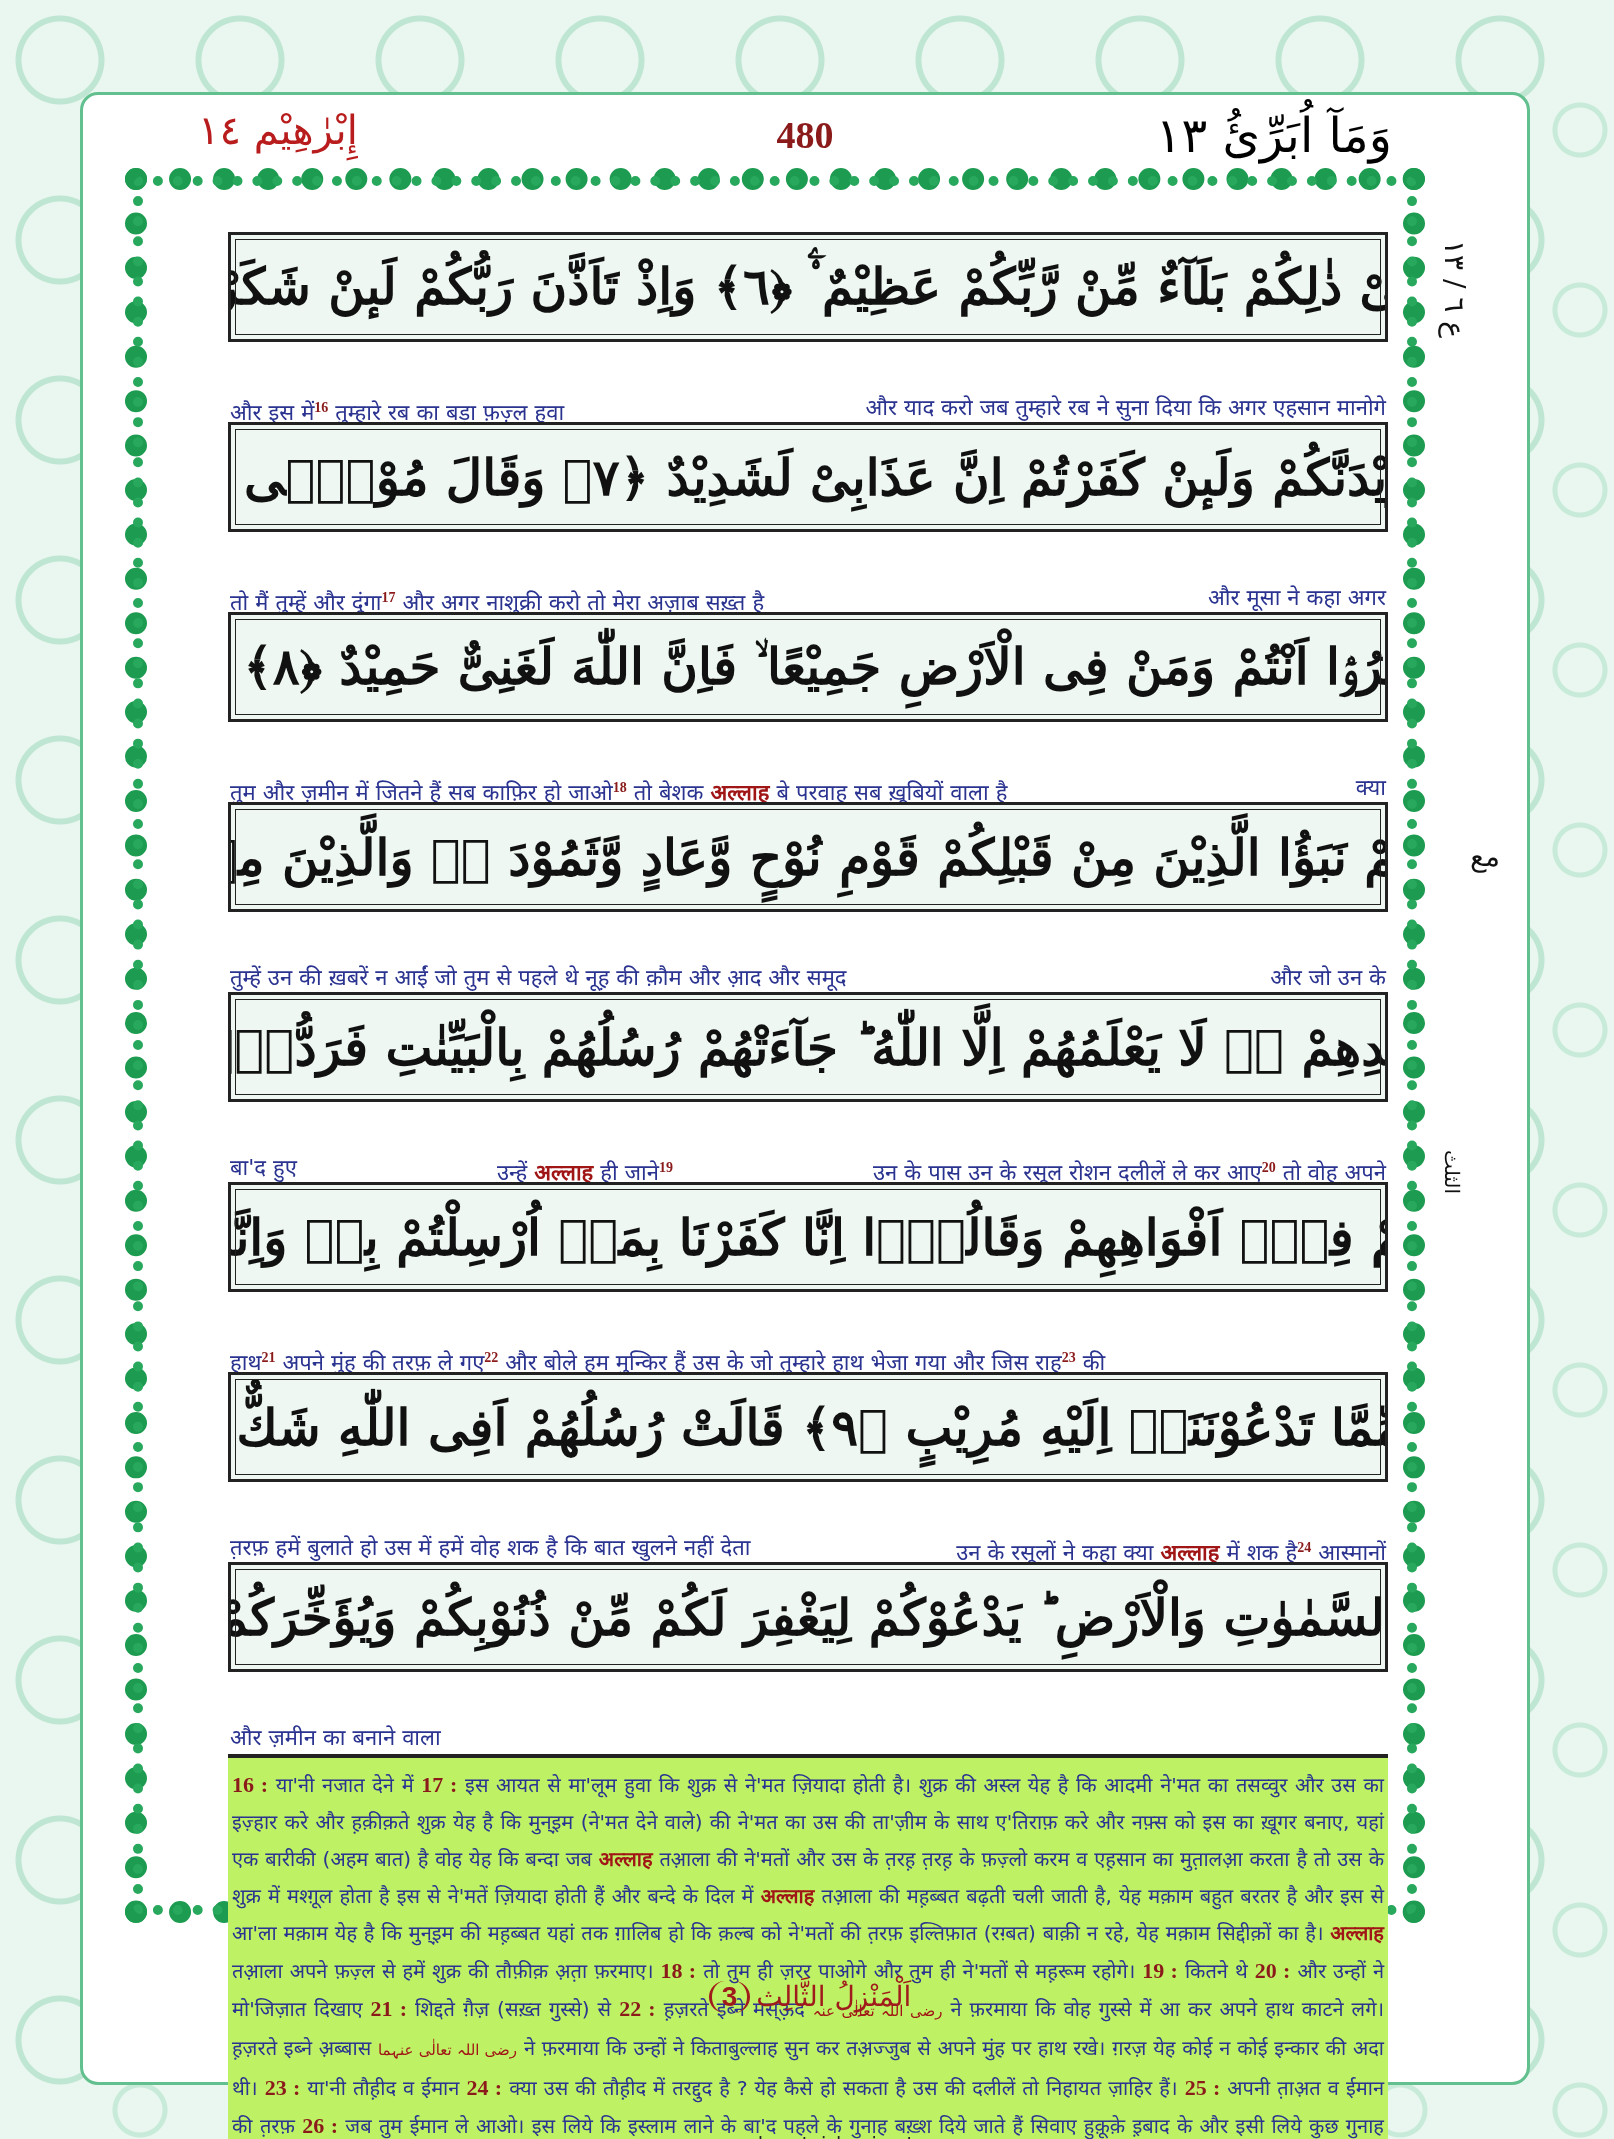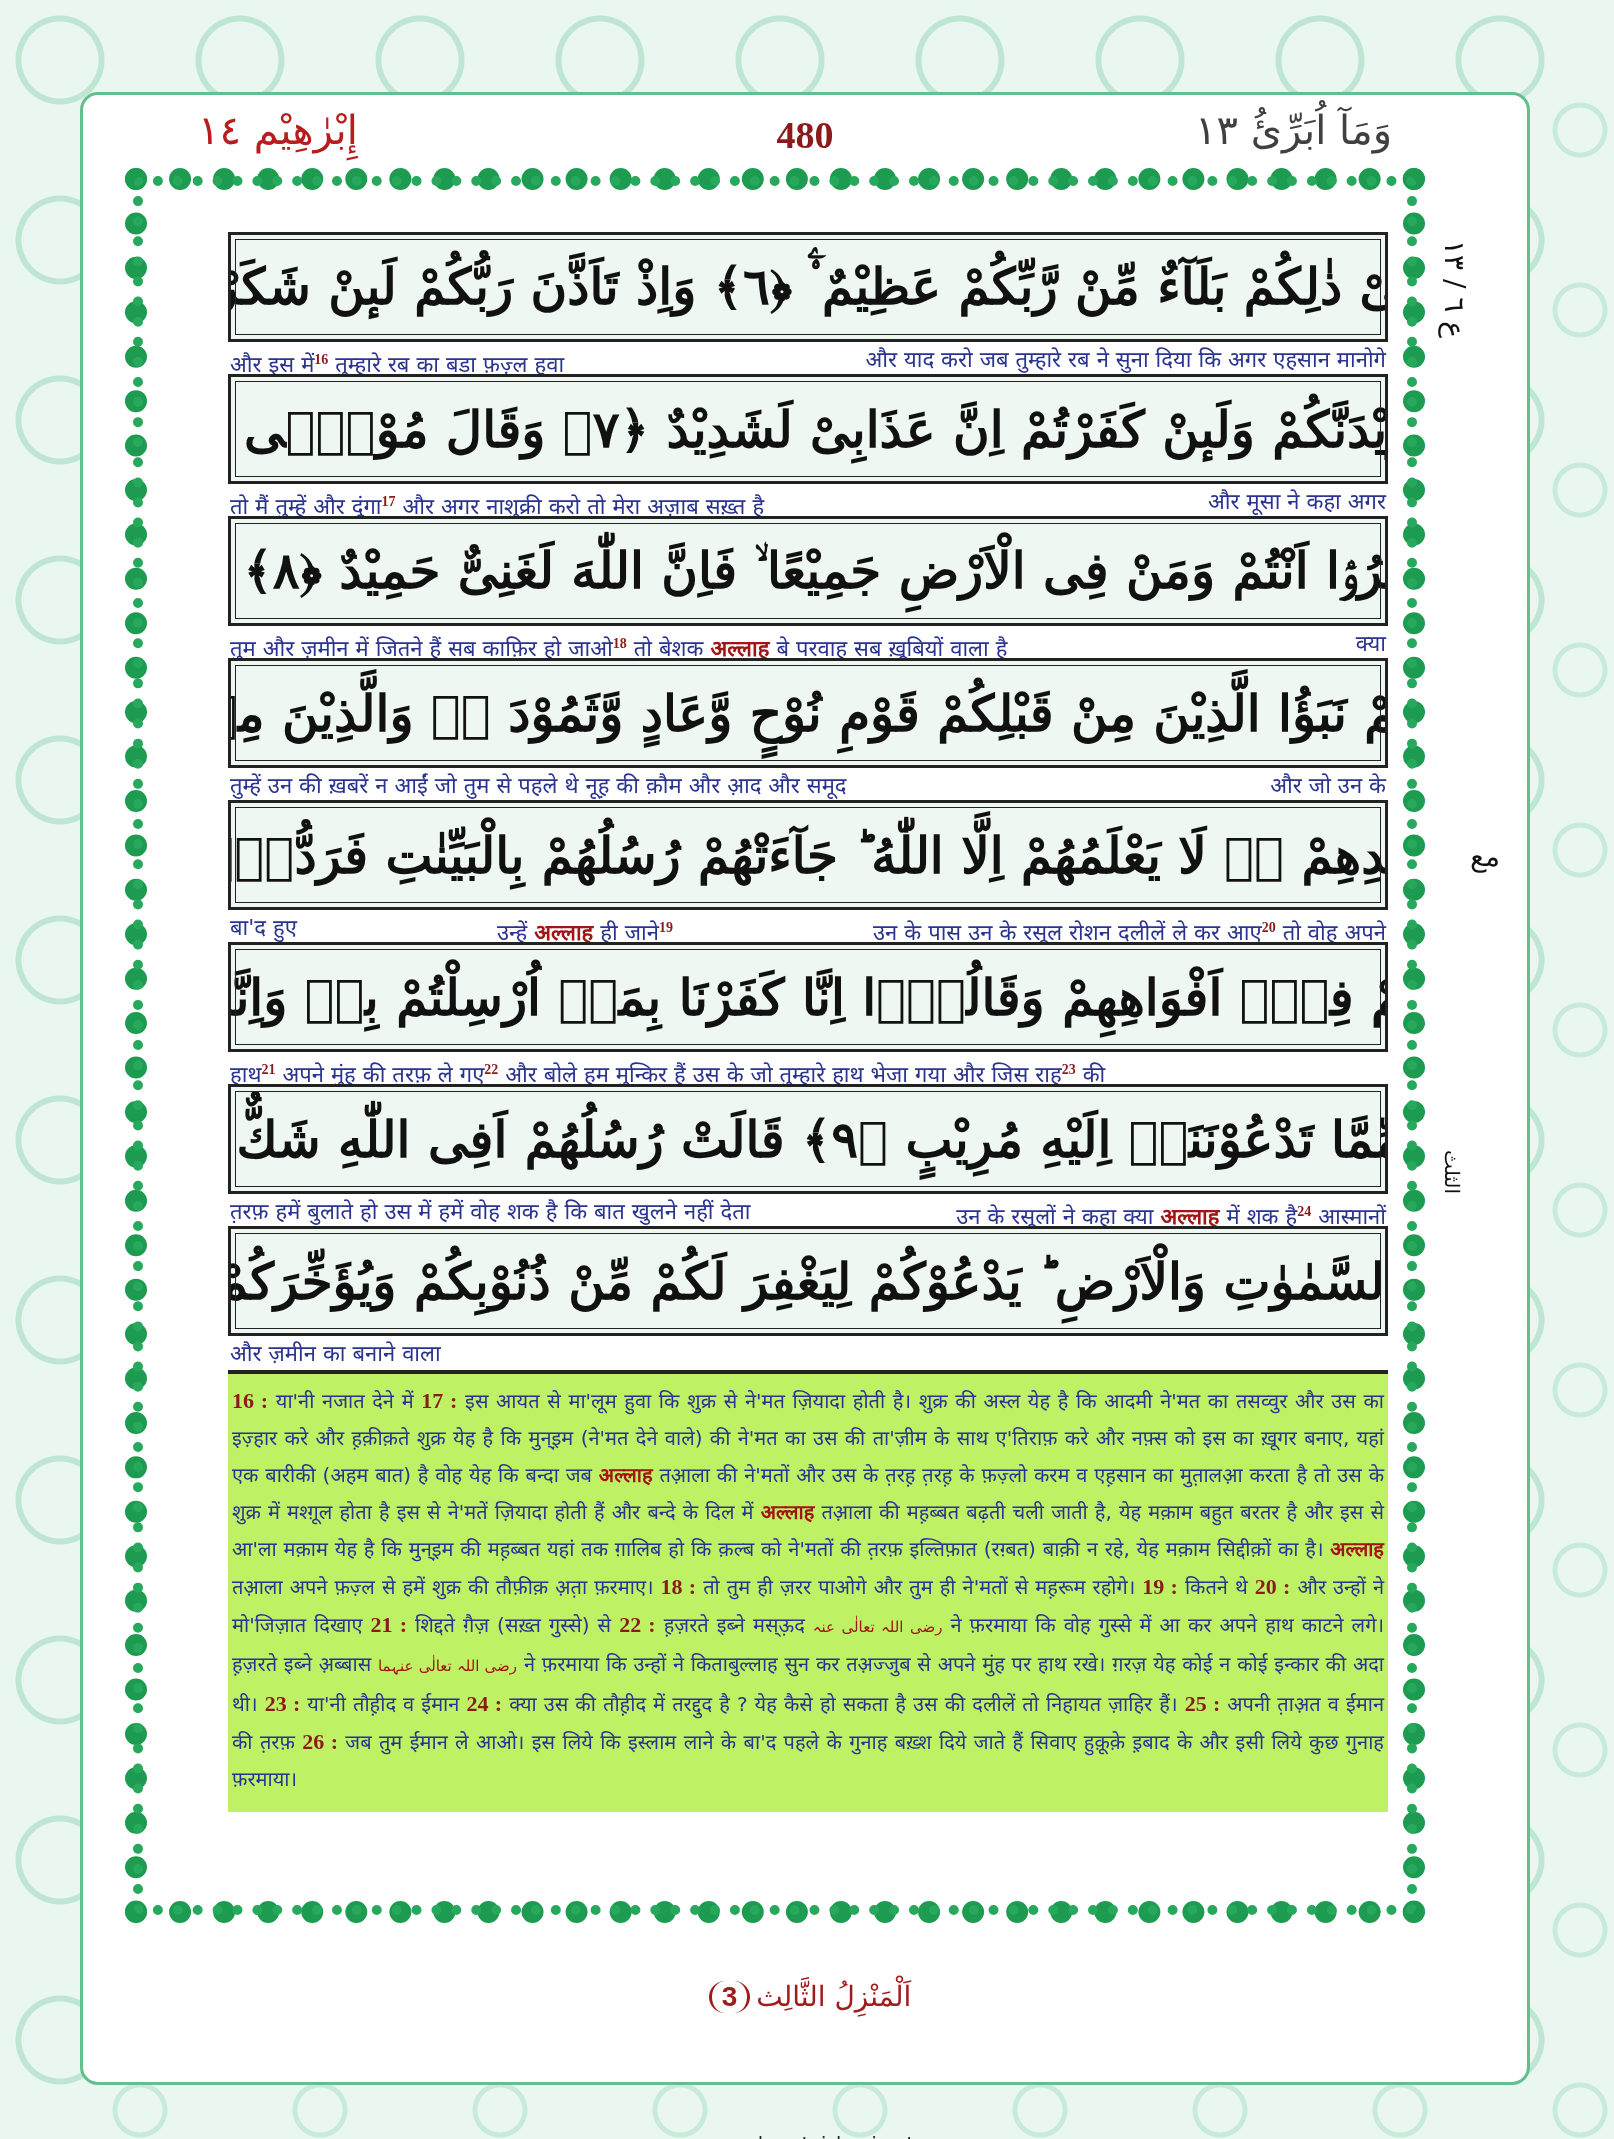--- a/index.html
+++ b/index.html
@@ -24,21 +24,21 @@
   .hdr-left {
     position: absolute; left: 115px; top: 12px; font-family: "DejaVu Serif", serif;
     font-size: 40px; color: #b91c1c; direction: rtl;
   }
   .hdr-center {
     position: absolute; left: 0; right: 0; top: 18px; text-align: center;
     font-family: "Liberation Serif", serif; font-weight: bold; font-size: 38px; color: #8b1a1a;
   }
   .hdr-right {
     position: absolute; right: 135px; top: 12px; font-family: "DejaVu Serif", serif;
-    font-size: 40px; color: #404040; direction: rtl;
+    font-size: 48px; color: #000000; direction: rtl;
   }
   
   .orn-frame {
     position: absolute; left: 125px; top: 168px; width: 1300px; height: 1755px;
     border: 22px dotted #1d9b50; box-sizing: border-box; border-radius: 8px;
   }
   .orn-frame::before {
     content: ""; position: absolute; inset: -14px; border: 10px dotted #28a85d; border-radius: 10px;
   }
   .content {
@@ -47,21 +47,21 @@
   .ar-box {
     height: 110px; border: 3px solid #222; background: #eef7f1;
     box-sizing: border-box; display: flex; align-items: center; justify-content: center;
     direction: rtl; font-family: "DejaVu Serif", serif; font-weight: bold; font-size: 50px;
     color: #111; white-space: nowrap; overflow: hidden; letter-spacing: 1px;
     outline: 1px solid #222; outline-offset: -8px;
   }
   .hi-line {
     height: 32px; line-height: 36px; font-family: "DejaVu Sans", sans-serif;
     font-size: 22px; color: #2a3390; white-space: nowrap; overflow: hidden;
-    display: flex; justify-content: space-between; padding: 0 2px;
+    display: flex; justify-content: space-between; padding: 0 2px; margin-top: 48px;
   }
   sup { color: #8b1a1a; font-weight: bold; font-size: 14px; font-family: "Liberation Serif", serif; }
   .allah { color: #a01515; font-weight: bold; }
   .hr { height: 4px; background: #222; margin-top: 2px; }
   .notes {
     background: #bef264; padding: 8px 4px 14px 4px;
     font-family: "DejaVu Sans", sans-serif; font-size: 20px; line-height: 37px; color: #2a3390;
     text-align: justify;
   }
   .notes .n { color: #8b1a1a; font-weight: bold; font-family: "Liberation Serif", serif; font-size: 22px; }

